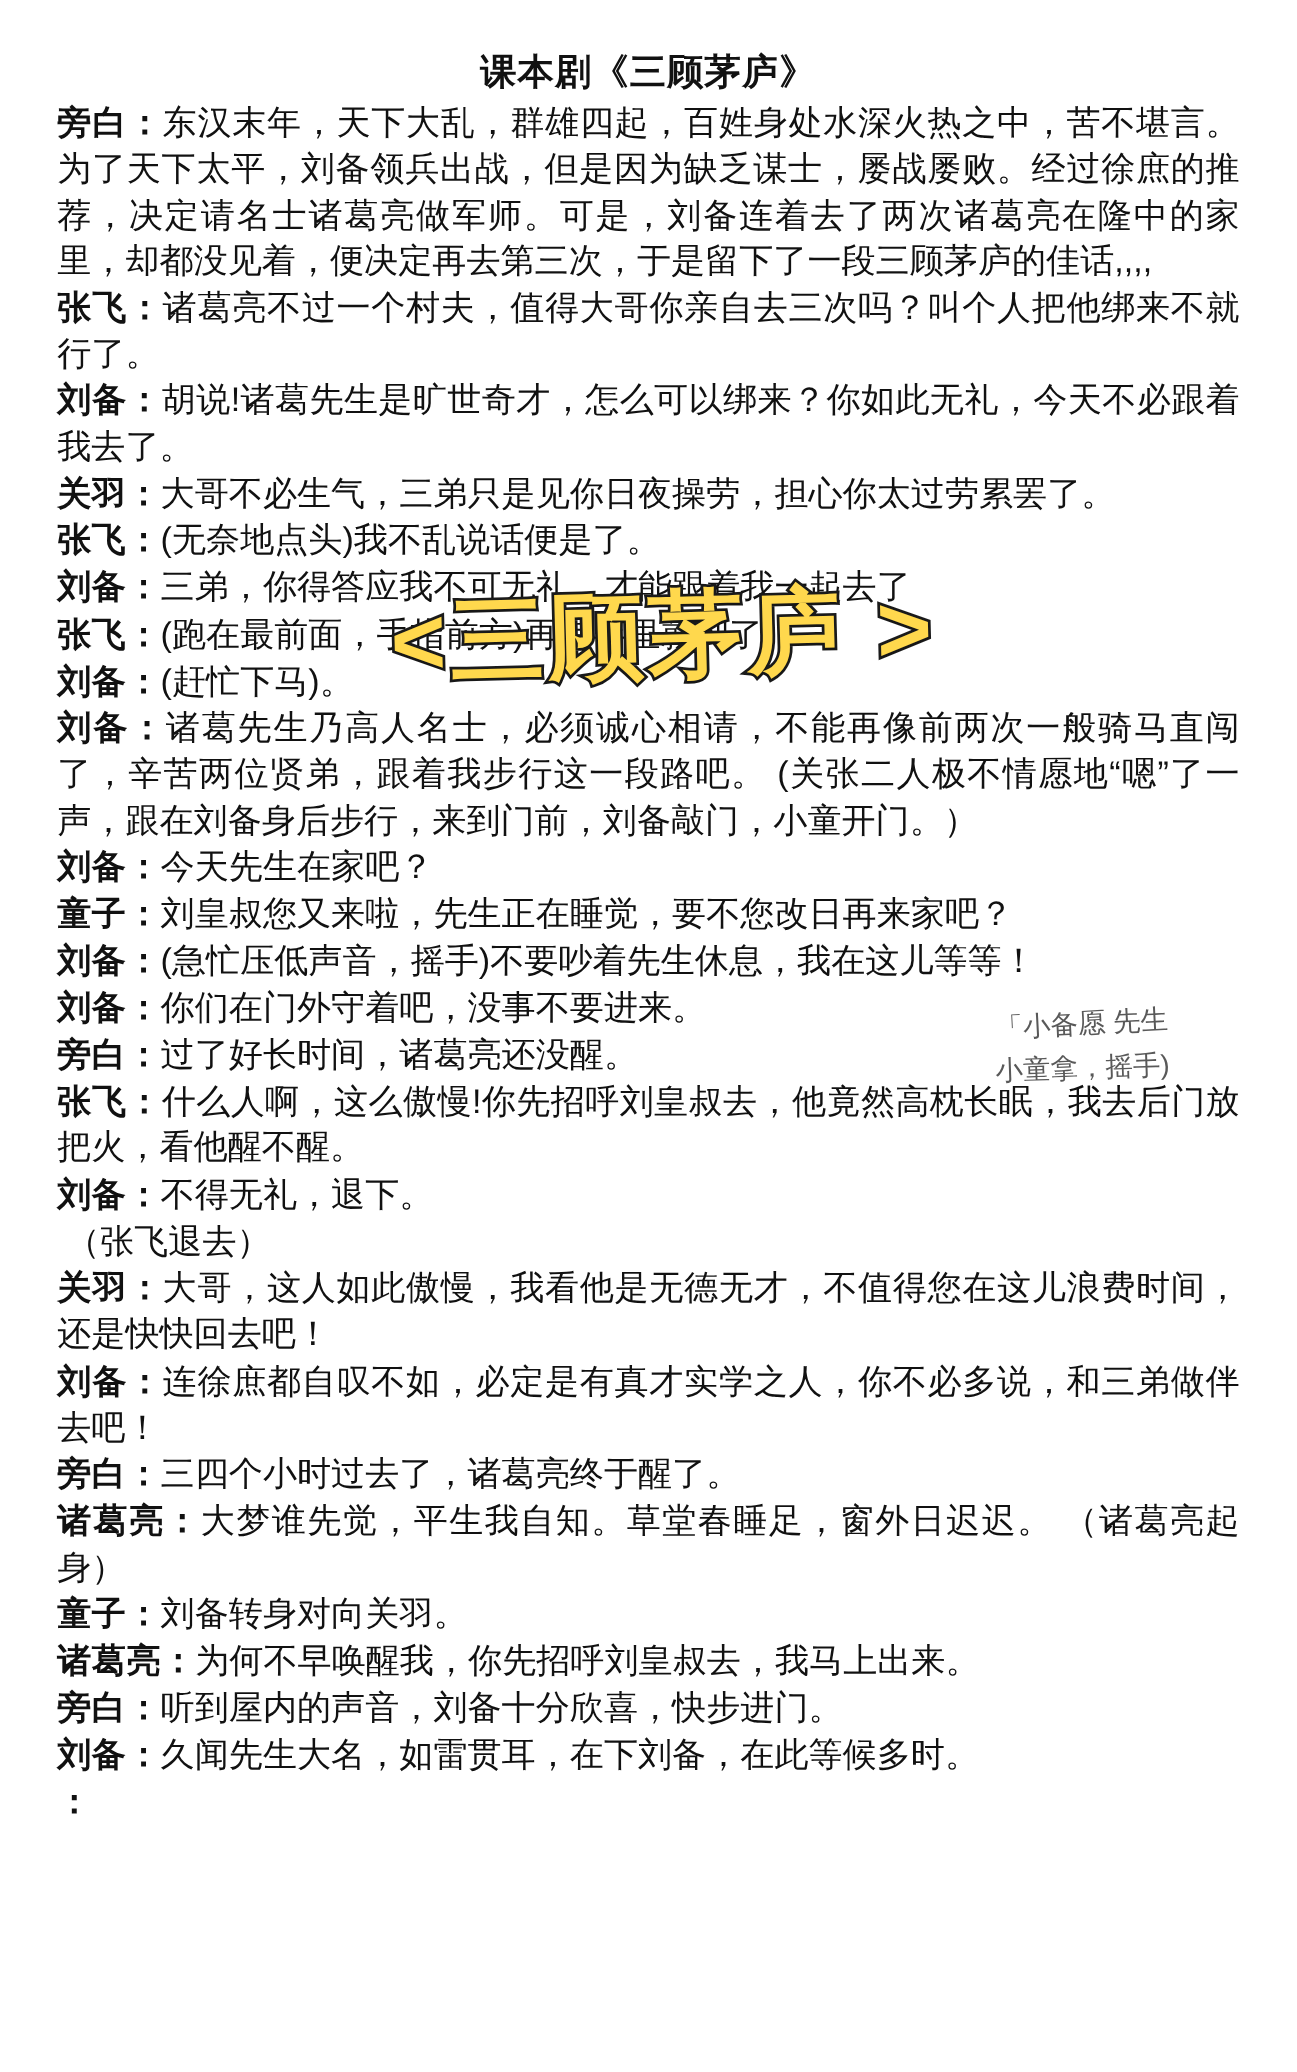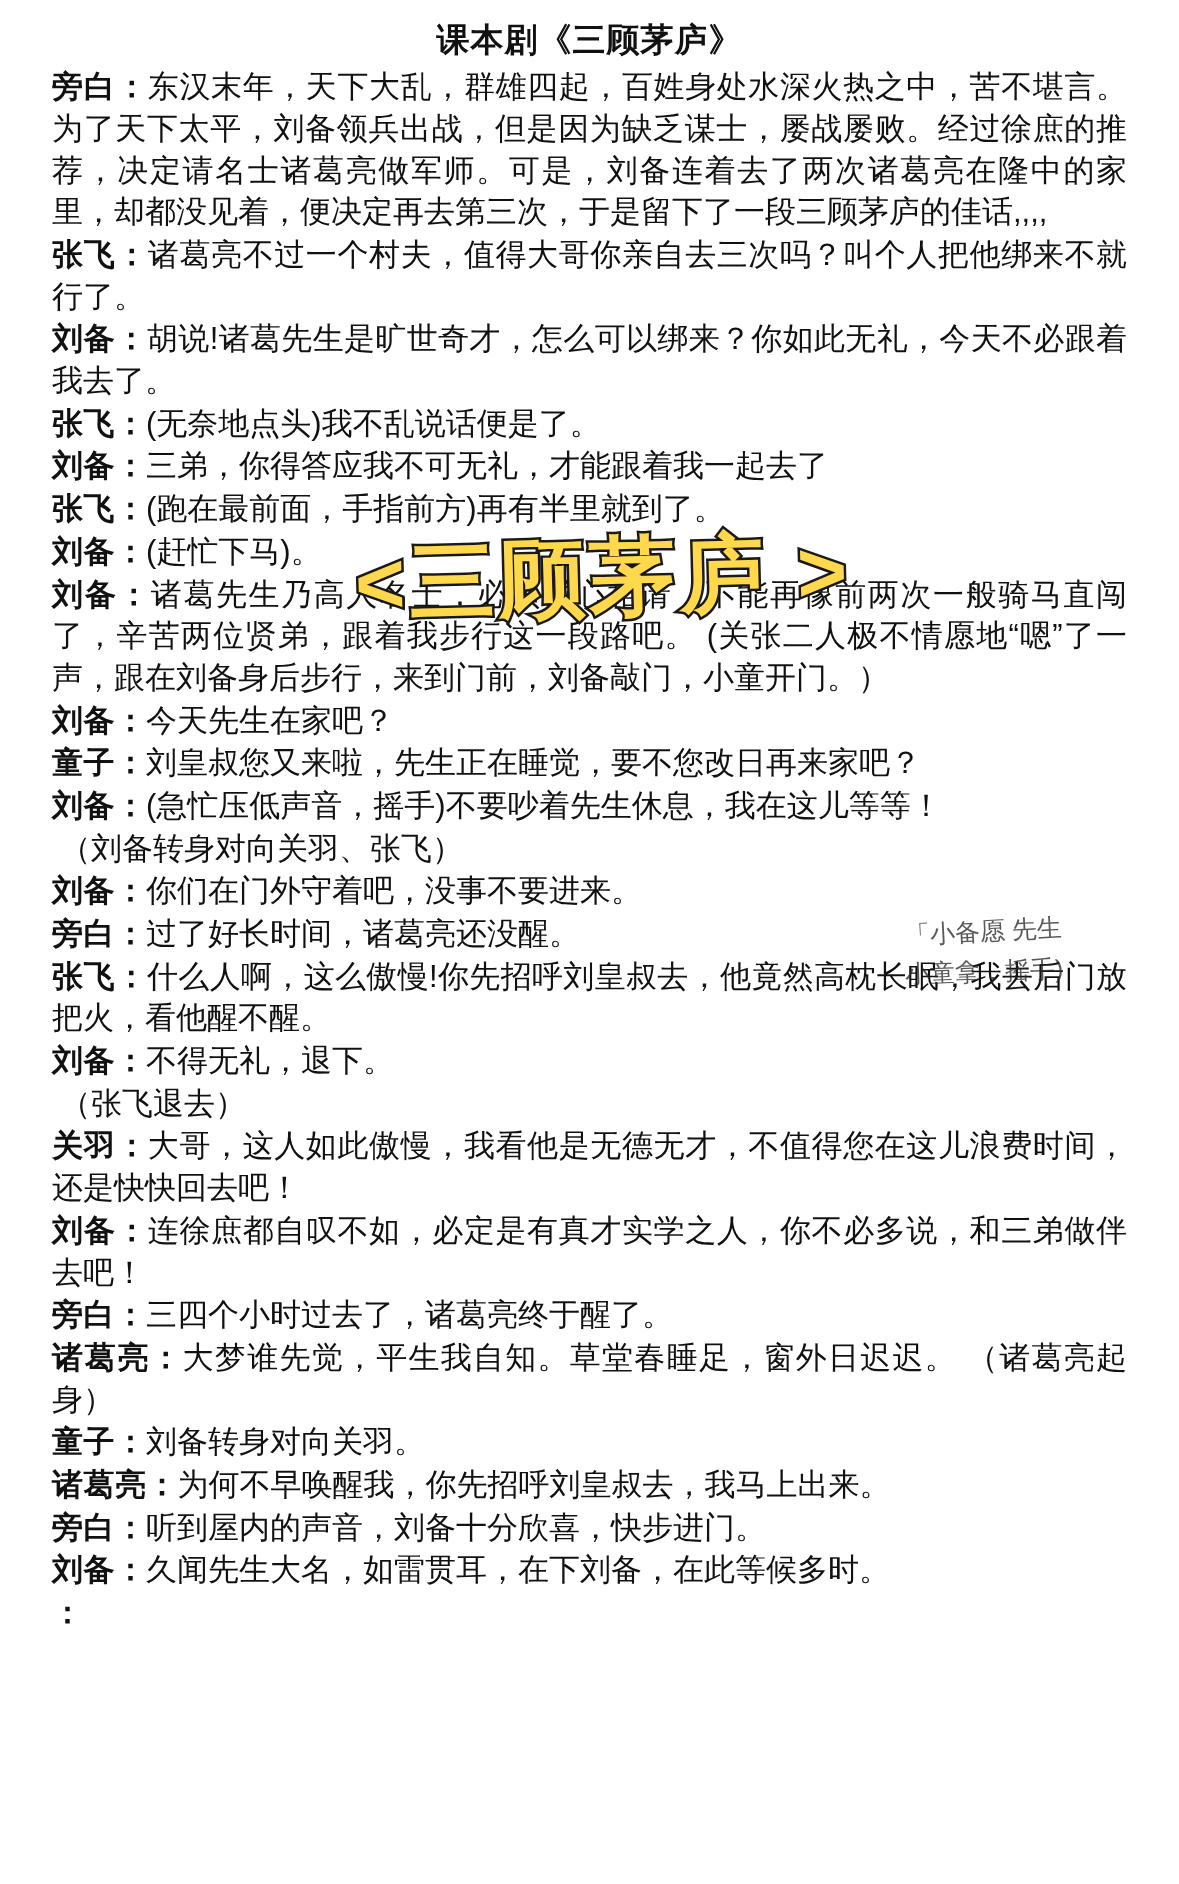--- a/index.html
+++ b/index.html
@@ -13,21 +13,21 @@
     font-family: "Liberation Sans", "DejaVu Sans", sans-serif;
     color: #111111;
     position: relative;
     overflow: hidden;
   }
   .page {
     position: relative;
     width: 1179px;
     min-height: 1884px;
     box-sizing: border-box;
-    padding: 19px 52px 30px 52px;
+    padding: 44px 52px 30px 52px;
   }
   .doc-title {
     text-align: center;
     font-size: 33px;
     font-weight: bold;
     letter-spacing: 1px;
     margin: 0 0 6px 0;
     line-height: 1.25;
   }
   .line {
@@ -90,29 +90,29 @@
 <body>
 
 <div class="page">
 
   <div class="doc-title">课本剧《三顾茅庐》</div>
 
   <div>
     <div class="line"><span class="speaker">旁白</span><span class="colon">：</span><span class="body-text">东汉末年，天下大乱，群雄四起，百姓身处水深火热之中，苦不堪言。为了天下太平，刘备领兵出战，但是因为缺乏谋士，屡战屡败。经过徐庶的推荐，决定请名士诸葛亮做军师。可是，刘备连着去了两次诸葛亮在隆中的家里，却都没见着，便决定再去第三次，于是留下了一段三顾茅庐的佳话,,,,</span></div>
     <div class="line"><span class="speaker">张飞</span><span class="colon">：</span><span class="body-text">诸葛亮不过一个村夫，值得大哥你亲自去三次吗？叫个人把他绑来不就行了。</span></div>
     <div class="line"><span class="speaker">刘备</span><span class="colon">：</span><span class="body-text">胡说!诸葛先生是旷世奇才，怎么可以绑来？你如此无礼，今天不必跟着我去了。</span></div>
+    <div class="line"><span class="speaker">关羽</span><span class="colon">：</span><span class="body-text">大哥不必生气，三弟只是见你日夜操劳，担心你太过劳累罢了。</span></div>
     <div class="line"><span class="speaker">张飞</span><span class="colon">：</span><span class="body-text">(无奈地点头)我不乱说话便是了。</span></div>
     <div class="line"><span class="speaker">刘备</span><span class="colon">：</span><span class="body-text">三弟，你得答应我不可无礼，才能跟着我一起去了</span></div>
     <div class="line"><span class="speaker">张飞</span><span class="colon">：</span><span class="body-text">(跑在最前面，手指前方)再有半里就到了。</span></div>
     <div class="line"><span class="speaker">刘备</span><span class="colon">：</span><span class="body-text">(赶忙下马)。</span></div>
     <div class="line"><span class="speaker">刘备</span><span class="colon">：</span><span class="body-text">诸葛先生乃高人名士，必须诚心相请，不能再像前两次一般骑马直闯了，辛苦两位贤弟，跟着我步行这一段路吧。 (关张二人极不情愿地“嗯”了一声，跟在刘备身后步行，来到门前，刘备敲门，小童开门。）</span></div>
     <div class="line"><span class="speaker">刘备</span><span class="colon">：</span><span class="body-text">今天先生在家吧？</span></div>
     <div class="line"><span class="speaker">童子</span><span class="colon">：</span><span class="body-text">刘皇叔您又来啦，先生正在睡觉，要不您改日再来家吧？</span></div>
     <div class="line"><span class="speaker">刘备</span><span class="colon">：</span><span class="body-text">(急忙压低声音，摇手)不要吵着先生休息，我在这儿等等！</span></div>
-    <div class="line indent"><span class="body-text">（刘备转身对向关羽、张飞）</span></div>
     <div class="line"><span class="speaker">刘备</span><span class="colon">：</span><span class="body-text">你们在门外守着吧，没事不要进来。</span></div>
     <div class="line"><span class="speaker">旁白</span><span class="colon">：</span><span class="body-text">过了好长时间，诸葛亮还没醒。</span></div>
     <div class="line"><span class="speaker">张飞</span><span class="colon">：</span><span class="body-text">什么人啊，这么傲慢!你先招呼刘皇叔去，他竟然高枕长眠，我去后门放把火，看他醒不醒。</span></div>
     <div class="line"><span class="speaker">刘备</span><span class="colon">：</span><span class="body-text">不得无礼，退下。</span></div>
     <div class="line indent"><span class="body-text">（张飞退去）</span></div>
     <div class="line"><span class="speaker">关羽</span><span class="colon">：</span><span class="body-text">大哥，这人如此傲慢，我看他是无德无才，不值得您在这儿浪费时间，还是快快回去吧！</span></div>
     <div class="line"><span class="speaker">刘备</span><span class="colon">：</span><span class="body-text">连徐庶都自叹不如，必定是有真才实学之人，你不必多说，和三弟做伴去吧！</span></div>
     <div class="line"><span class="speaker">旁白</span><span class="colon">：</span><span class="body-text">三四个小时过去了，诸葛亮终于醒了。</span></div>
     <div class="line"><span class="speaker">诸葛亮</span><span class="colon">：</span><span class="body-text">大梦谁先觉，平生我自知。草堂春睡足，窗外日迟迟。 （诸葛亮起身）</span></div>
     <div class="line"><span class="speaker">童子</span><span class="colon">：</span><span class="body-text">刘备转身对向关羽。</span></div>

